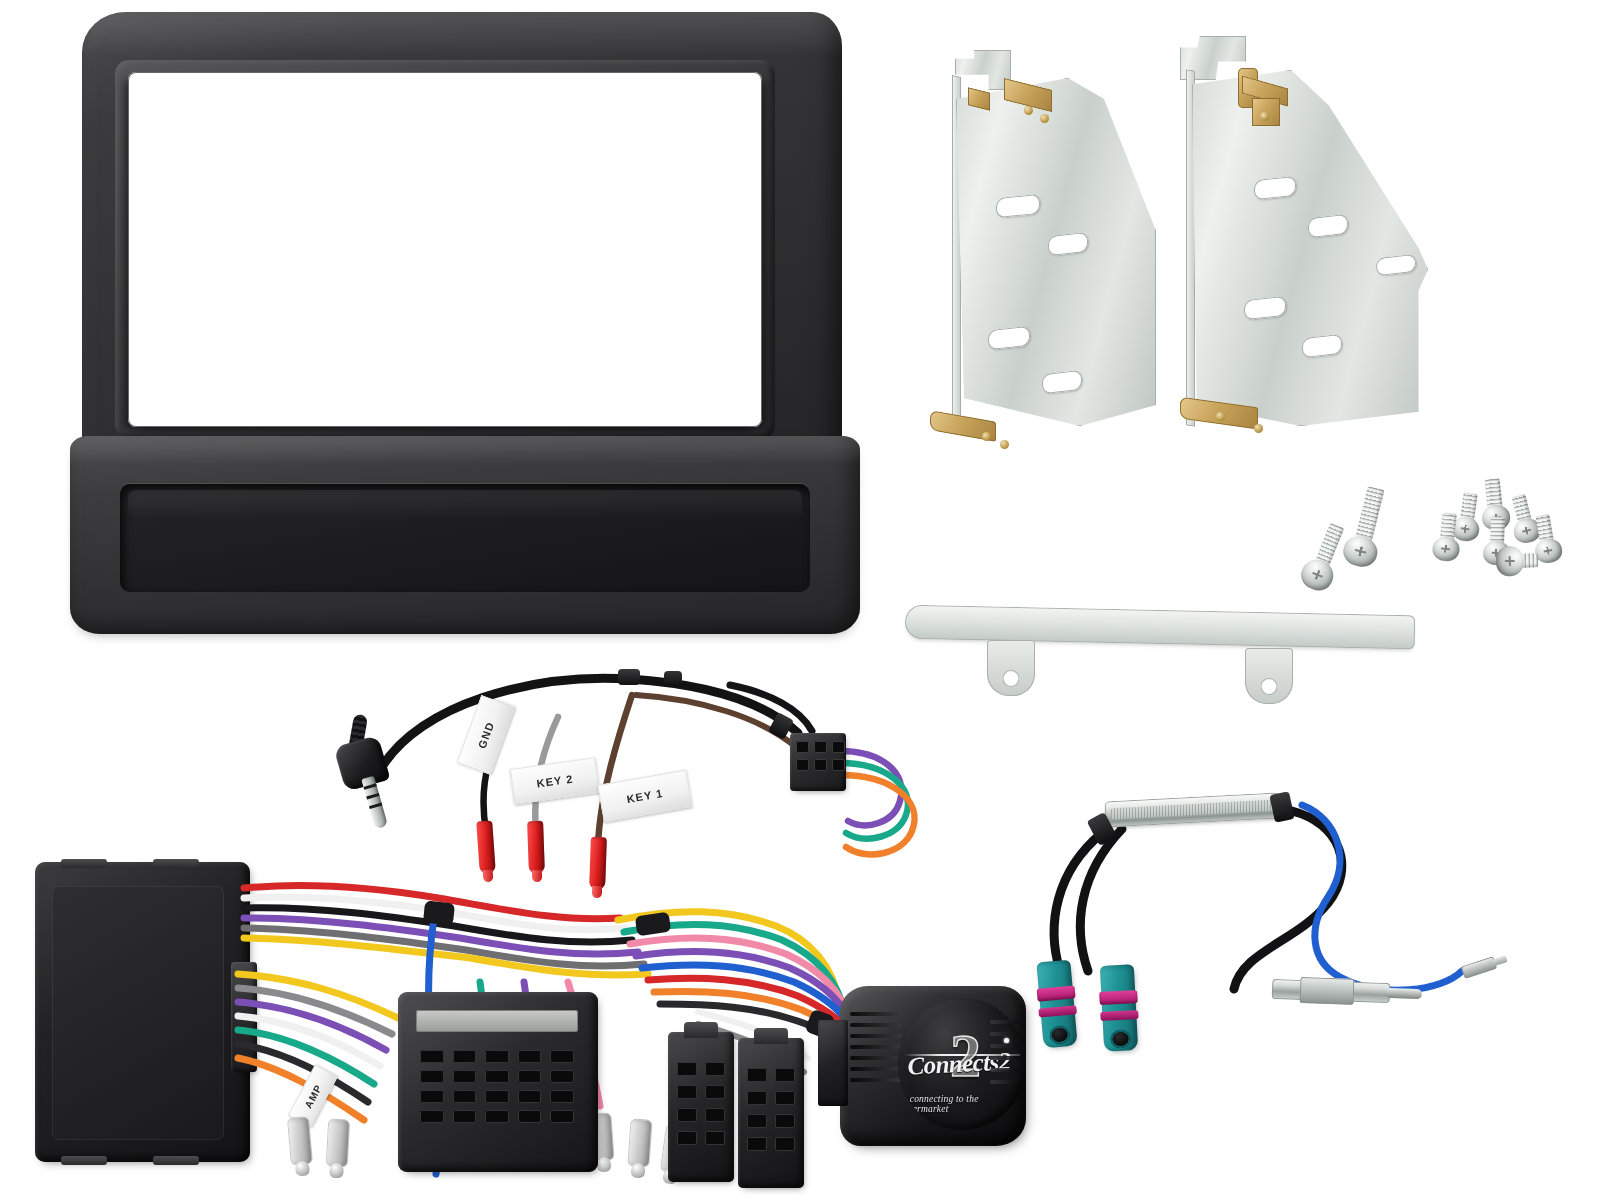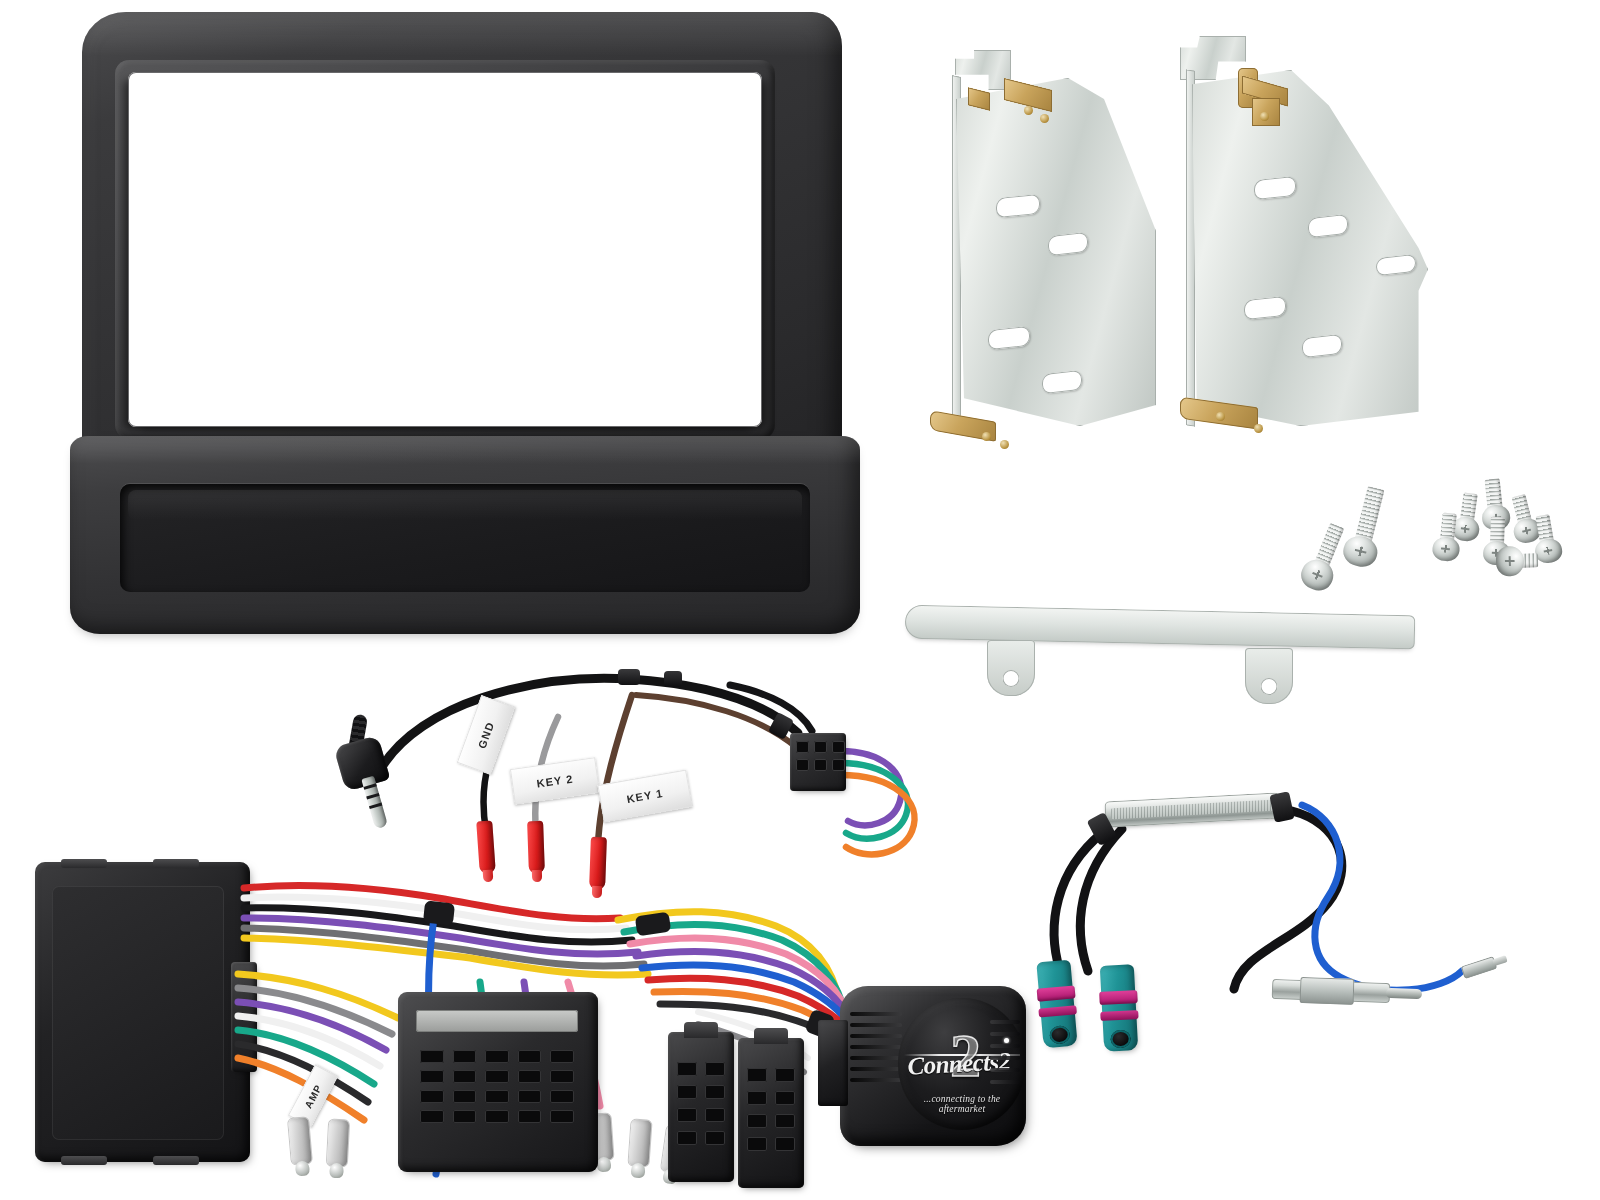--- a/index.html
+++ b/index.html
@@ -258,21 +258,21 @@
   .c2-two{
     position:absolute;left:52px;top:26px;
     font-family:"Liberation Serif", serif;font-weight:700;font-size:62px;line-height:1;
     color:rgba(255,255,255,.42);
     -webkit-text-stroke:1.4px rgba(255,255,255,.85);
     text-shadow:0 2px 3px rgba(0,0,0,.8);
   }
   .c2-dot{position:absolute;left:106px;top:40px;width:5px;height:5px;border-radius:50%;
           background:#ffffff;box-shadow:0 0 3px #fff;}
   .c2-tag{
-    position:absolute;left:4px;top:96px;width:120px;text-align:center;
+    position:absolute;left:4px;top:96px;width:120px;text-align:left;
     font-family:"Liberation Serif", serif;font-style:italic;font-size:9.5px;
     color:#e6e6e6;letter-spacing:.2px;text-shadow:0 1px 1px rgba(0,0,0,.9);
   }
   .swc-vents-rt{position:absolute;left:172px;top:40px;width:30px;height:84px;}
   .swc-vents-rt i{display:block;height:4px;margin-bottom:8px;border-radius:2px;
                   background:linear-gradient(90deg,#39393b,#0a0a0c);opacity:.9;}
   .swc-plug{
     position:absolute;left:0px;top:40px;width:30px;height:86px;border-radius:3px;
     background:linear-gradient(150deg,#4a4a4c,#212123 50%,#111113);
     box-shadow:inset -2px -2px 5px rgba(0,0,0,.7);

